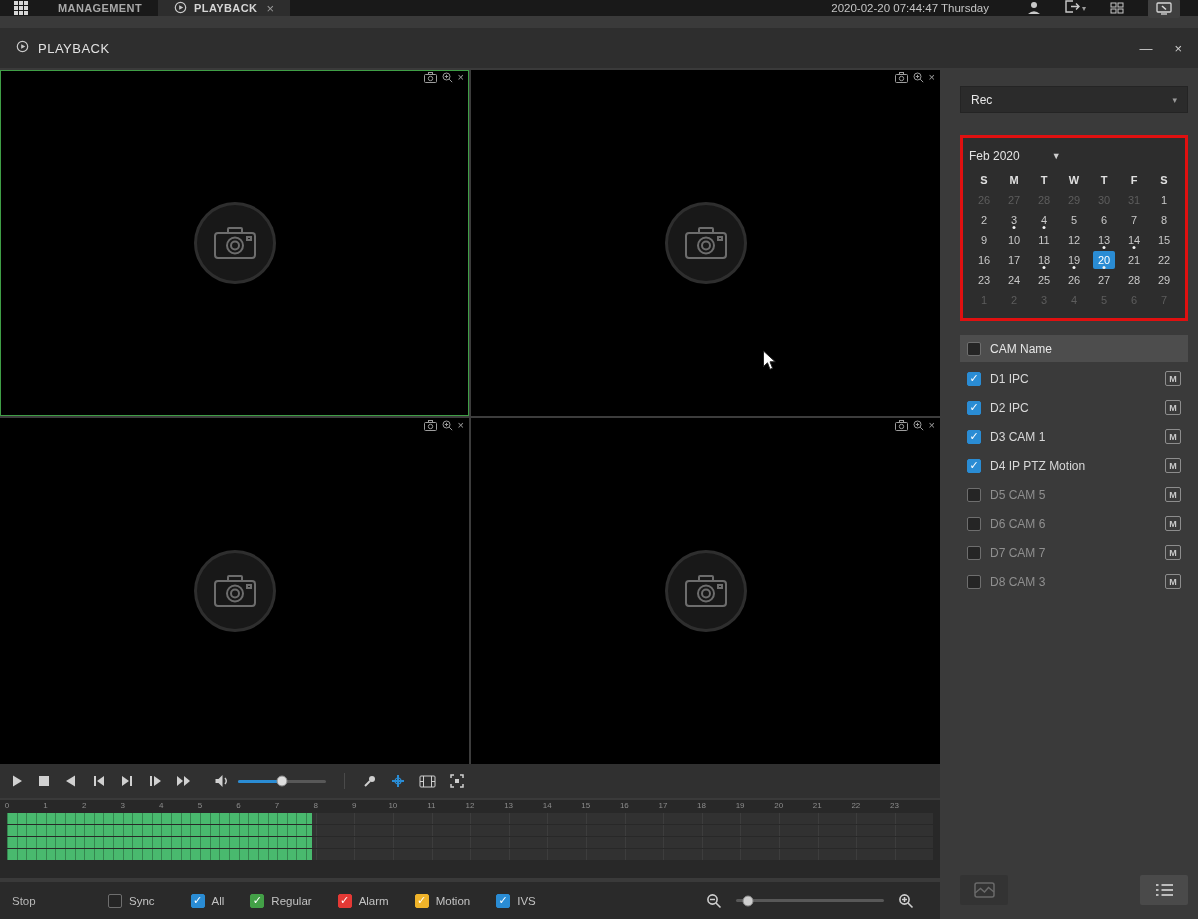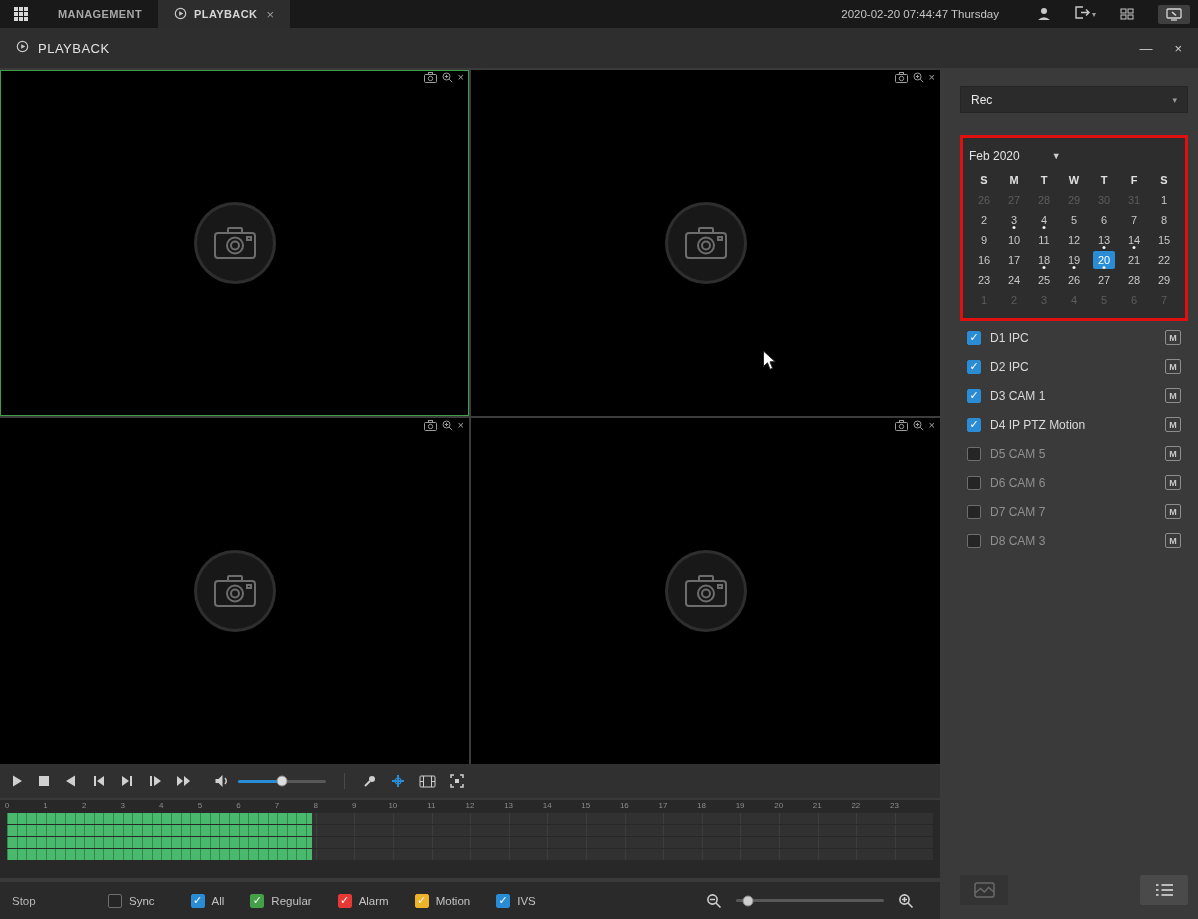--- a/index.html
+++ b/index.html
@@ -1,29 +1,29 @@
 <!DOCTYPE html>
 <html><head>
 <meta charset="utf-8">
 <style>
   *{margin:0;padding:0;box-sizing:border-box}
   html,body{background:#222}
   .app{position:relative;width:1198px;height:919px;background:#3a3a3a;overflow:hidden;
        font-family:"Liberation Sans",sans-serif;color:#cccccc;font-size:12px}
 
   
-  .topbar{position:absolute;top:0;left:0;right:0;height:28px;background:#191919;display:flex;align-items:stretch}
+  .topbar{position:absolute;top:0;left:0;right:0;height:16px;background:#191919;display:flex;align-items:stretch}
   .apps-btn{width:42px;display:flex;align-items:center;justify-content:center;cursor:pointer}
   .grid9{display:grid;grid-template-columns:repeat(3,4px);grid-template-rows:repeat(3,4px);gap:1px}
   .grid9 span{background:#d8d8d8}
   .tab{display:flex;align-items:center;gap:7px;padding:0 16px;color:#a8a8a8;font-weight:bold;
        font-size:11px;letter-spacing:.4px;cursor:pointer}
   .tab.active{background:#2d2d2d;color:#d6d6d6}
   .tab-x{font-weight:normal;color:#9a9a9a;font-size:13px;margin-left:2px}
-  .topbar-right{margin-left:auto;display:flex;align-items:center;gap:24px;padding-right:8px}
+  .topbar-right{margin-left:auto;display:flex;align-items:center;gap:24px;padding-right:18px}
   .datetime{color:#c5c5c5;font-size:11.5px;margin-right:14px}
   .tb-ic{display:flex;align-items:center;gap:2px;cursor:pointer}
   .tb-ic .caret{font-size:8px;color:#9a9a9a}
   .tb-ic.lit{background:#3f3f3f;padding:3px 8px;border-radius:2px}
 
   
   .titlebar{position:absolute;top:28px;left:0;right:0;height:40px;background:#2e2e2e;
             display:flex;align-items:center;padding:0 16px}
   .win-title{color:#e2e2e2;font-size:13px;letter-spacing:.5px;margin-left:9px}
   .win-btns{margin-left:auto;display:flex;gap:22px;color:#cfcfcf;font-size:13px}
@@ -636,20 +636,24 @@
             <div class="cal-cell muted" style="--sel: #2a8cd4;">
               <span class="num">6</span>
             </div>
             <div class="cal-cell muted" style="--sel: #2a8cd4;">
               <span class="num">7</span>
             </div>
           </div>
       </div>
     </div>
 
+    <div class="cam-header">
+      <span class="cb"></span>
+      <span>CAM Name</span>
+    </div>
     <div class="cam-list">
         <div class="cam-row">
           <span class="cb" style="background: rgb(42, 140, 212); border-color: rgb(42, 140, 212);">✓</span>
           <span class="cam-label">D1 IPC</span>
           <span class="m-badge">M</span>
         </div>
         <div class="cam-row">
           <span class="cb" style="background: rgb(42, 140, 212); border-color: rgb(42, 140, 212);">✓</span>
           <span class="cam-label">D2 IPC</span>
           <span class="m-badge">M</span>

